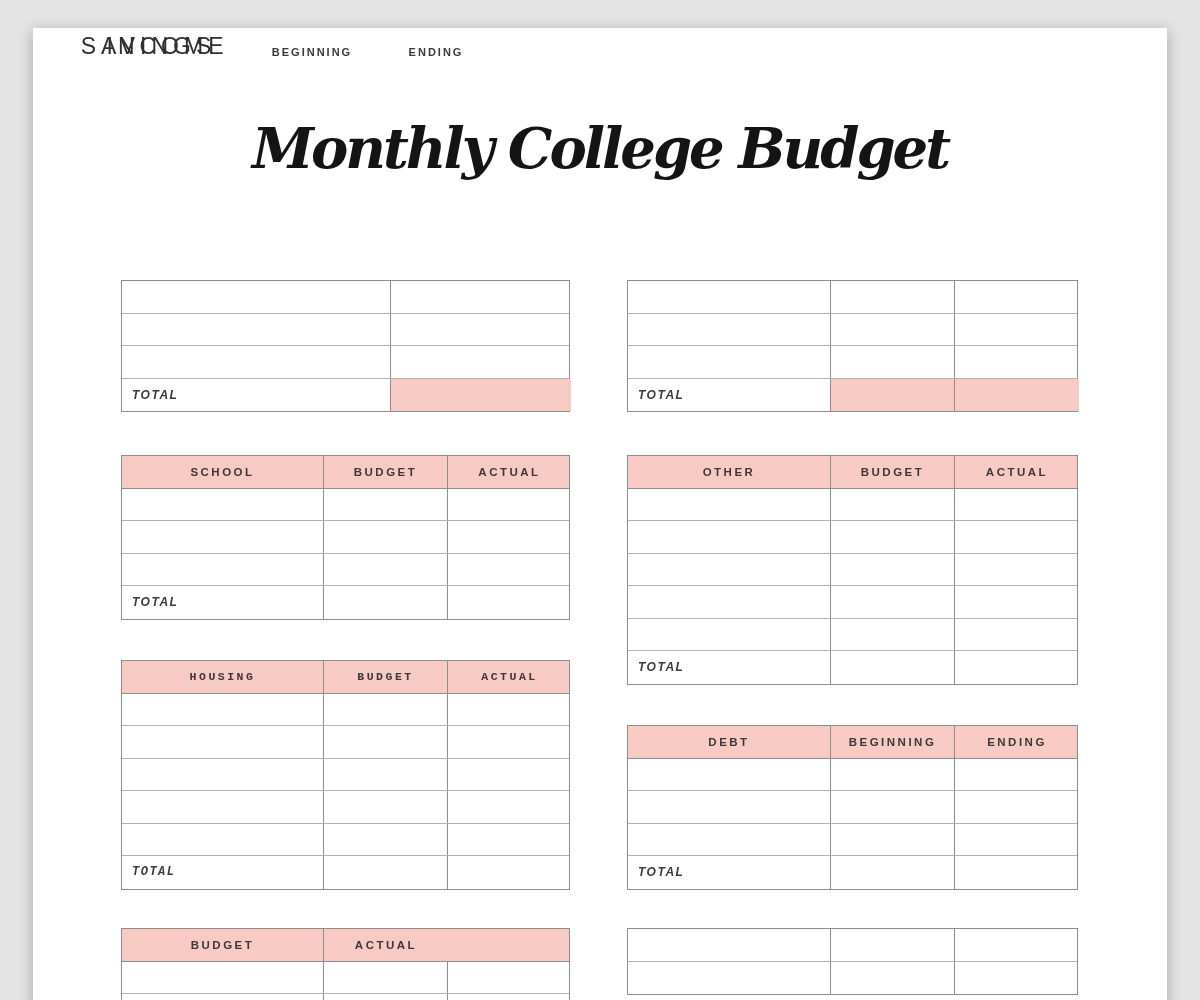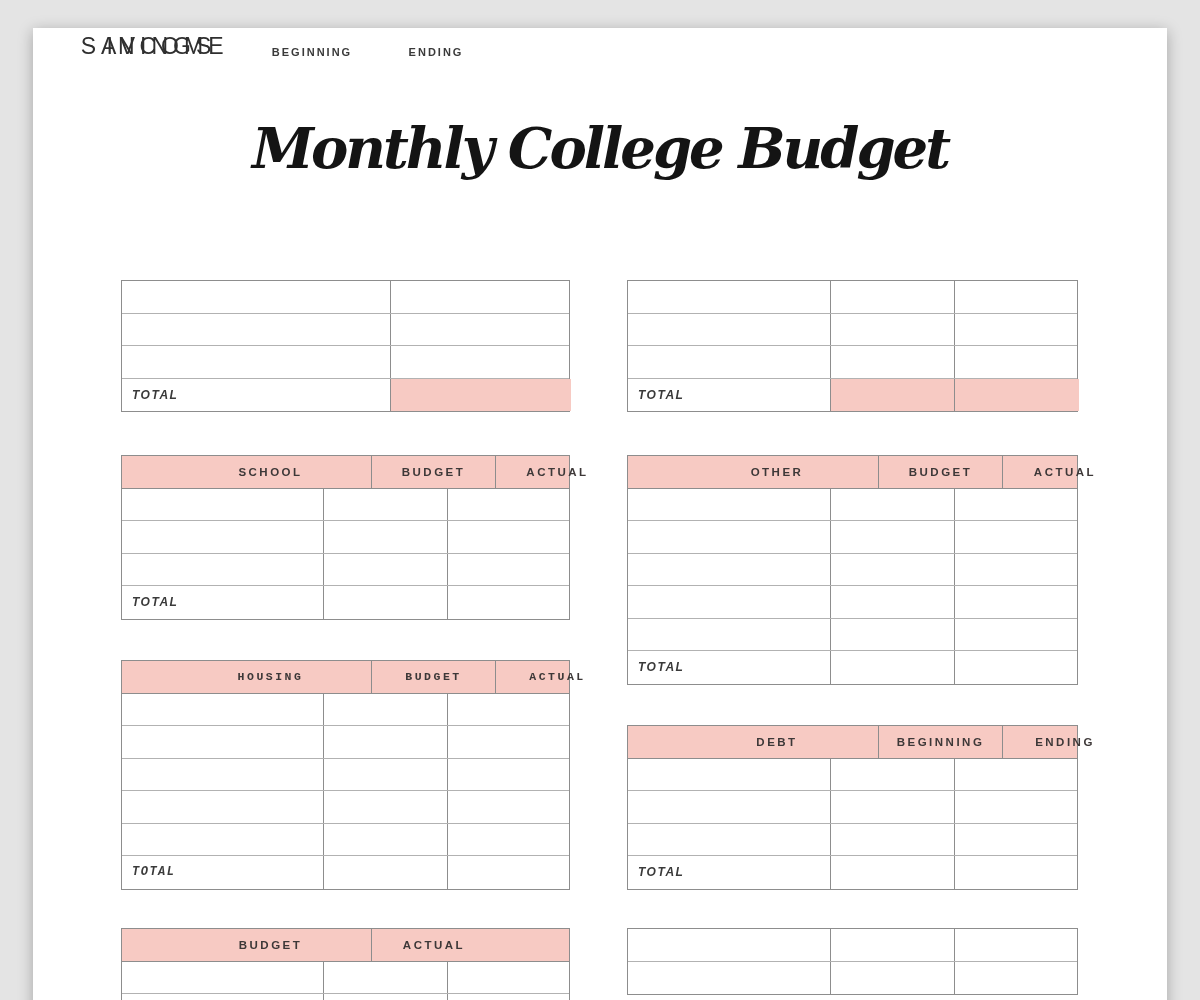--- a/index.html
+++ b/index.html
@@ -34,21 +34,21 @@
   .mini-header {
     font-size:11px; font-weight:700; letter-spacing:2px;
     color:#3a3a3a; text-align:center; padding-bottom:4px; white-space:nowrap;
   }
   
   .btable { position:absolute; border:1px solid #8d8d8d; background:#fff; }
   .tr { display:grid; height:32.5px; border-bottom:1px solid #b2b2b2; }
   .btable .tr:last-child { border-bottom:none; }
   .td { border-right:1px solid #8d8d8d; height:100%; }
   .tr .td:last-child { border-right:none; }
-  .thead { background:#f7cac3; border-bottom:1px solid #8d8d8d;padding-left:48px; }
+  .thead { background:#f7cac3; border-bottom:1px solid #8d8d8d; }
   .thead .td { border-right:1px solid #8d8d8d; }
   .pink { background:#f7cac3; }
   .col-header {
     display:flex; align-items:center; justify-content:center;
     font-size:11.5px; font-weight:700; letter-spacing:2.5px;
     color:#3d3838; white-space:nowrap;
   }
   .total-label {
     display:flex; align-items:center; padding-left:10px;
     font-style:italic; font-weight:700; font-size:12px;

